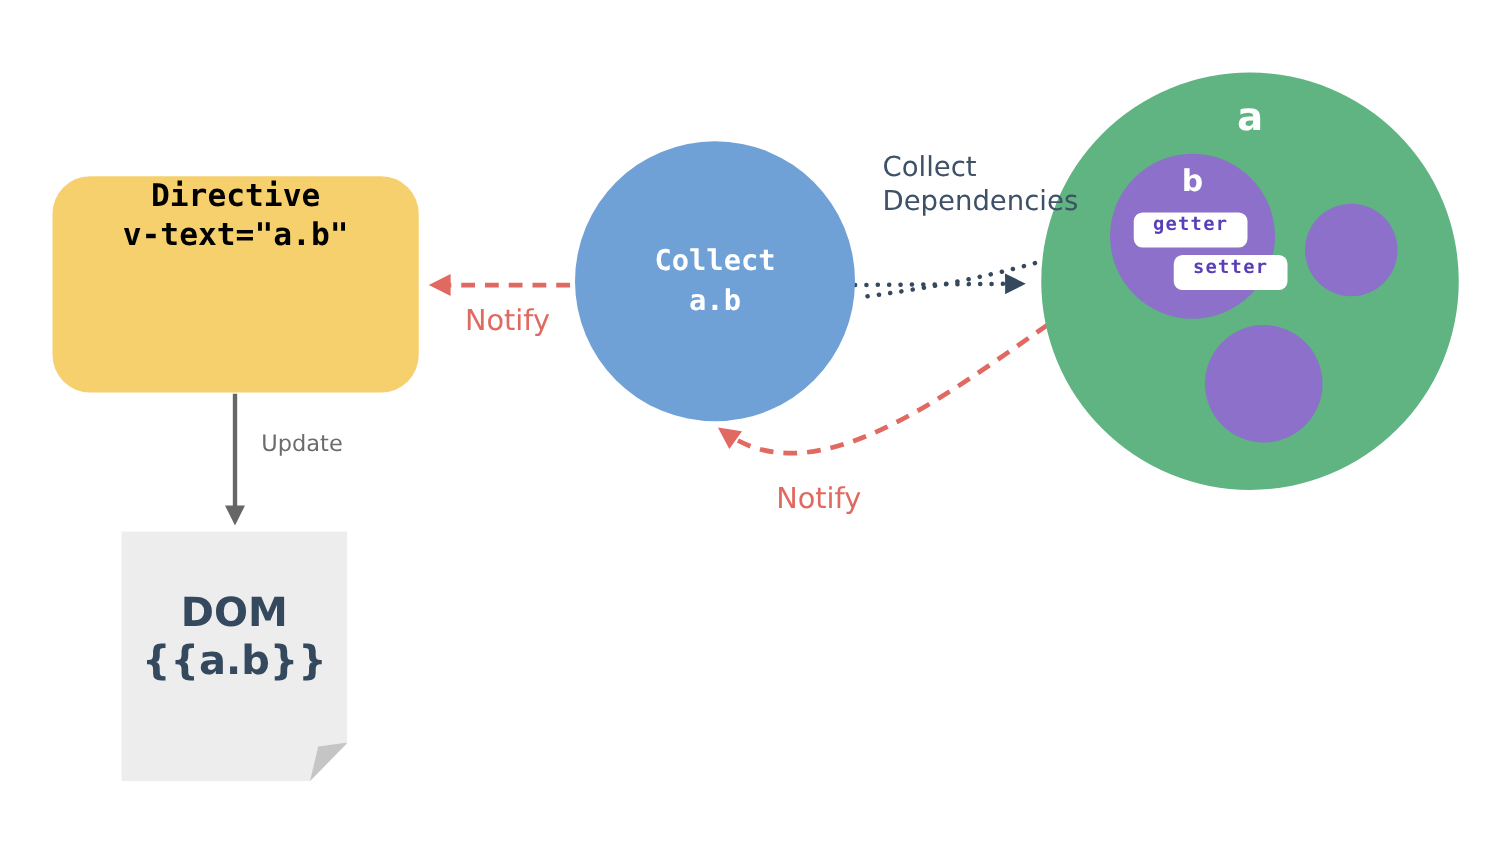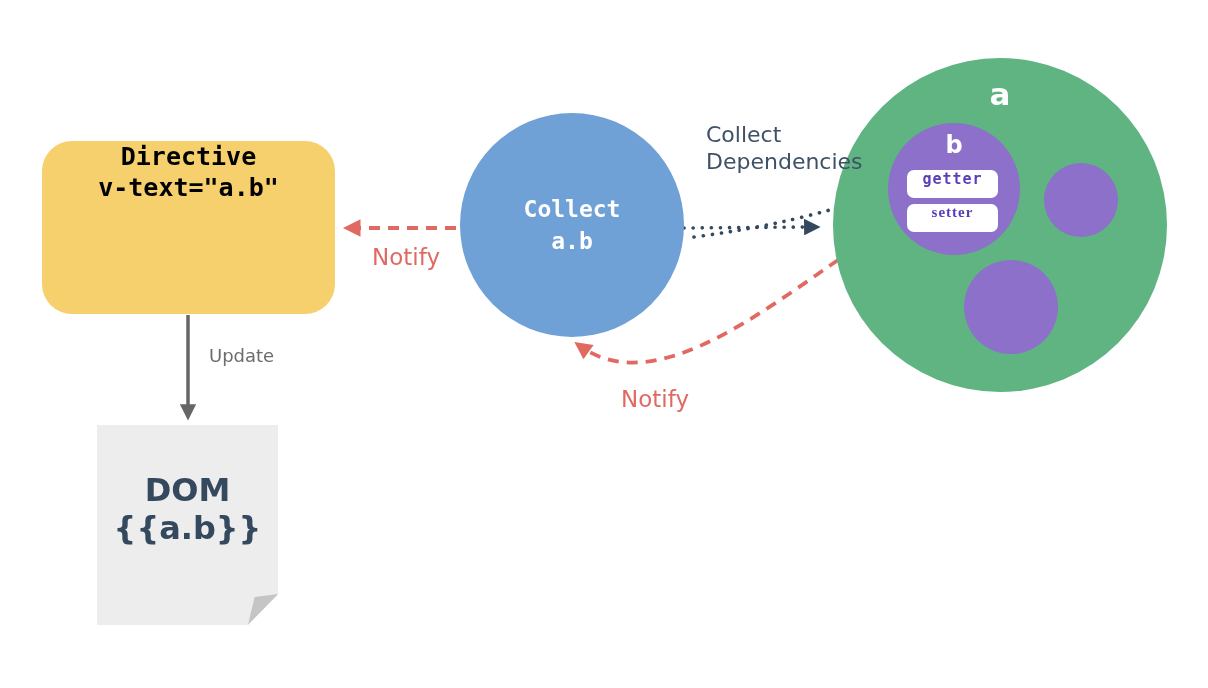--- a/index.html
+++ b/index.html
@@ -54,21 +54,21 @@
   }
   .pill{
     position:absolute;width:91px;height:28px;border-radius:7px;
     background:#ffffff;
     display:flex;justify-content:center;
     font-family:"DejaVu Sans Mono", monospace;
     font-weight:bold;font-size:15px;letter-spacing:1px;
     color:#5A3DB8;
   }
   .pill-getter{left:907px;top:170px;}
-  .pill-setter{left:907px;top:204px;font-family:Liberation Serif, serif;}
+  .pill-setter{left:939px;top:204px;}
   .prop-circle-1{left:1044px;top:163px;width:74px;height:74px;border-radius:50%;background:#8C70C9;}
   .prop-circle-2{left:964px;top:260px;width:94px;height:94px;border-radius:50%;background:#8C70C9;}
 
   
   .dom-paper{
     left:97px;top:425px;width:181px;height:200px;
     background:#EDEDED;
     clip-path:polygon(0 0,100% 0,100% calc(100% - 30px),calc(100% - 30px) 100%,0 100%);
   }
   .dom-text{

